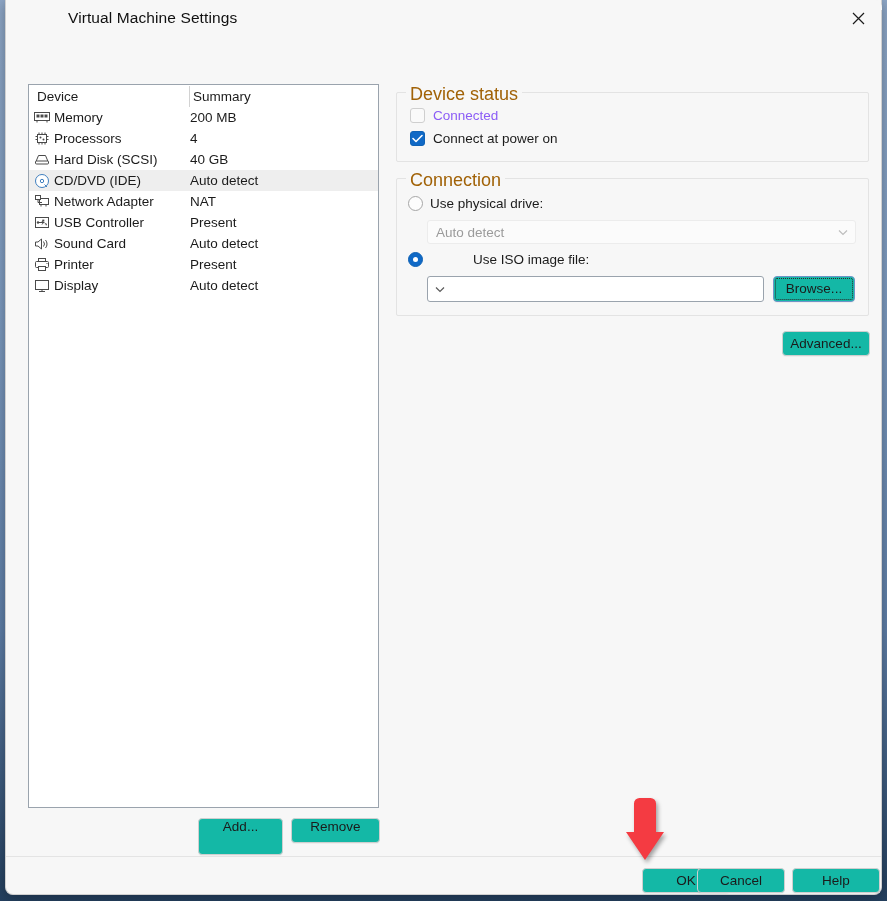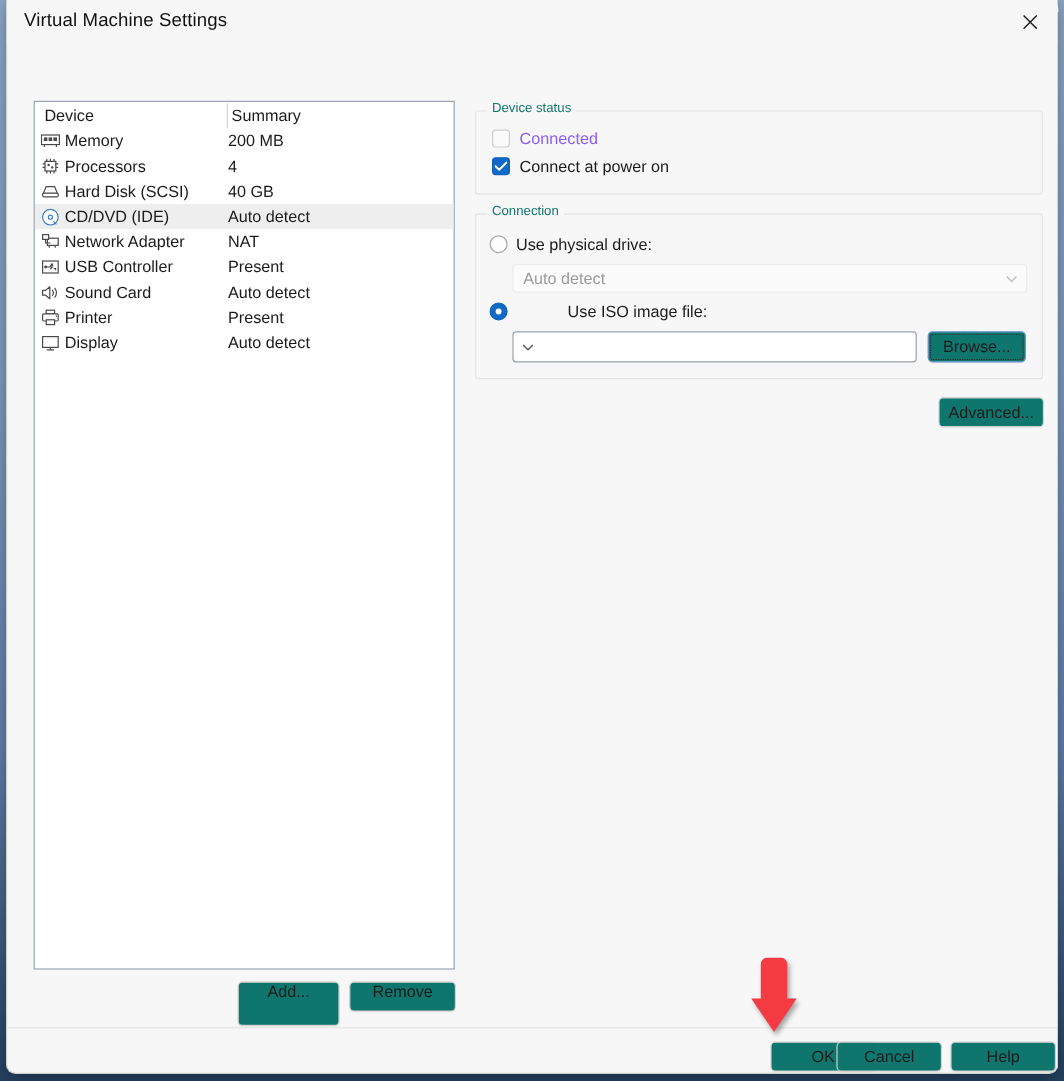--- a/index.html
+++ b/index.html
@@ -29,20 +29,21 @@
     left: 5px;
     top: 0px;
     width: 877px;
     height: 895px;
     background: #f7f7f7;
     border: 1px solid #d0d0d0;
     border-top: none;
     border-radius: 0 0 8px 8px;
     box-sizing: border-box;
     box-shadow: 0 2px 14px rgba(0,0,0,.33);
+    padding-left: 48px;
   }
   
   #dialog::before{
     content:"";
     position:absolute;
     top:0; right:-1px;
     width:10px; height:10px;
     background:#f7f7f7;
     border-top-right-radius:8px;
   }
@@ -160,21 +161,21 @@
     font-size: 13.5px;
     white-space: nowrap;
   }
   .dev-summary {
     font-size: 13.5px;
     white-space: nowrap;
   }
 
   
   .btn {
-    background: #0f766e;
+    background: #14b8a6;
     border: 1px solid #cfcfcf;
     border-radius: 4px;
     font-family: "Liberation Sans", sans-serif;
     font-size: 13.5px;
     color: #1b1b1b;
     text-align: center;
     cursor: default;
     box-sizing: border-box;
     box-shadow: 0 1px 0 rgba(0,0,0,.04);
   }
@@ -200,22 +201,22 @@
     border-radius: 2px;
     box-sizing: border-box;
     background: transparent;
   }
   .group-label {
     position: absolute;
     top: -9px;
     left: 9px;
     padding: 0 4px;
     background: #f7f7f7;
-    font-size: 11px;
-    color: #0f766e;
+    font-size: 18px;
+    color: #a16207;
   }
   #grp-device-status {
     left: 390px;
     top: 92px;
     width: 473px;
     height: 70px;
   }
   #grp-connection {
     left: 390px;
     top: 178px;

